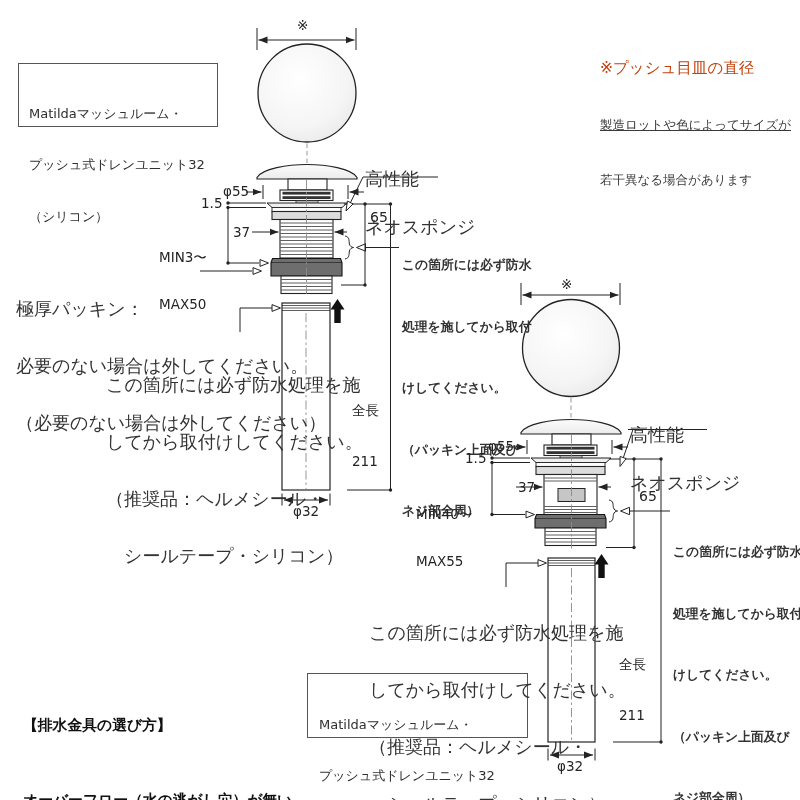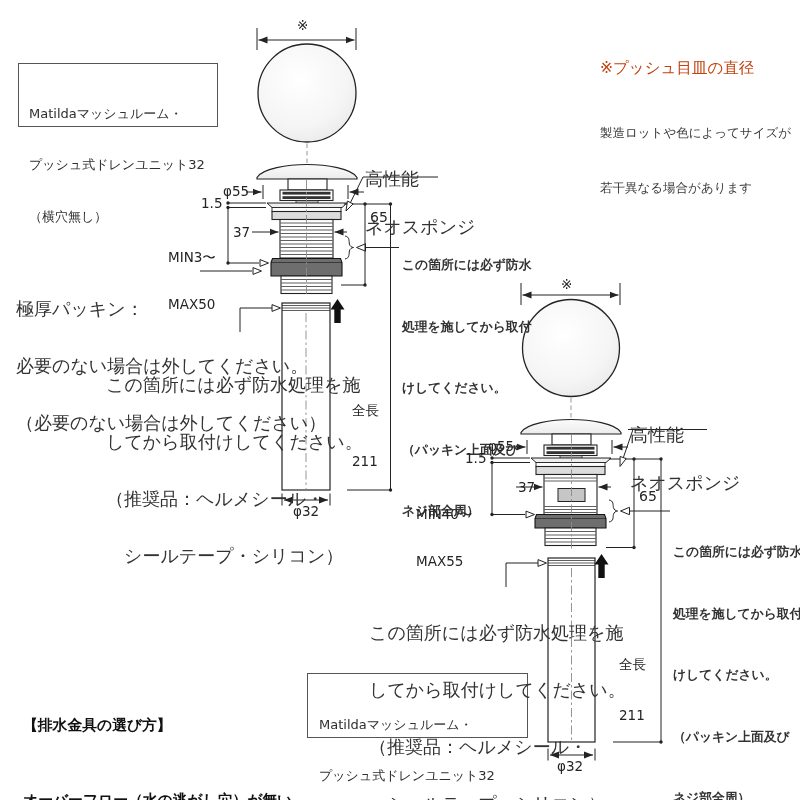--- a/index.html
+++ b/index.html
@@ -263,35 +263,35 @@
     <g>
       <line class="ln" x1="628" y1="429.5" x2="707" y2="429.5"></line>
       <line class="ln" x1="633" y1="429.5" x2="622.5" y2="460"></line>
       <polygon class="oarr" points="620,466.5 626.2,458.6 620.1,456.5"></polygon>
     </g>
   </g>
 </svg>
 
 <div class="lbl" style="left:600px;top:20px;">
   <div class="note-title">※プッシュ目皿の直径</div>
-  <div class="note-sub" style="margin-top:8px;">製造ロットや色によってサイズが</div>
+  <div class="note-sub" style="text-decoration:underline;">製造ロットや色によってサイズが</div>
   <div class="note-sub">若干異なる場合があります</div>
 </div>
 
 <div class="boxlbl" style="left:18px;top:63px;width:200px;height:64px;"></div>
 <div class="boxtext" style="left:29px;top:70px;">
   <div>Matildaマッシュルーム・</div>
   <div>プッシュ式ドレンユニット32</div>
-  <div>（横穴無し）</div>
+  <div>（シリコン）</div>
 </div>
 
 <div class="lbl dim" style="left:297px;top:18px;">※</div>
 <div class="lbl dim" style="left:223px;top:184px;">φ55</div>
 <div class="lbl dim" style="left:201px;top:196px;">1.5</div>
-<div class="lbl dim" style="left:168px;top:219px;line-height:15.5px;">
+<div class="lbl dim" style="left:159px;top:219px;line-height:15.5px;">
   <div>MIN3〜</div>
   <div>MAX50</div>
 </div>
 <div class="lbl dim" style="left:233px;top:225px;">37</div>
 <div class="lbl dim" style="left:370px;top:210px;font-size:14px;">65</div>
 <div class="lbl dim" style="left:352px;top:368px;line-height:17px;">
   <div>全長</div>
   <div>211</div>
 </div>
 <div class="lbl dim" style="left:293px;top:504px;">φ32</div>

